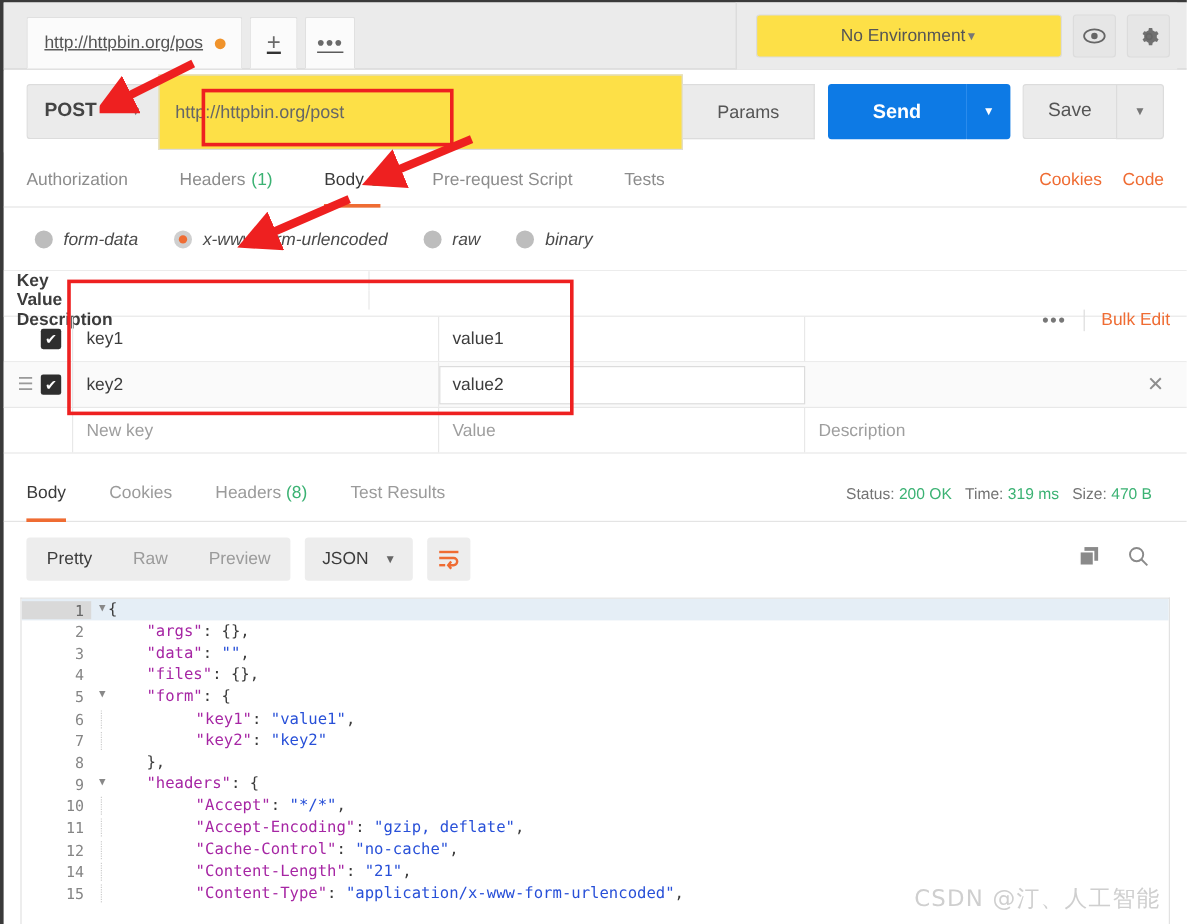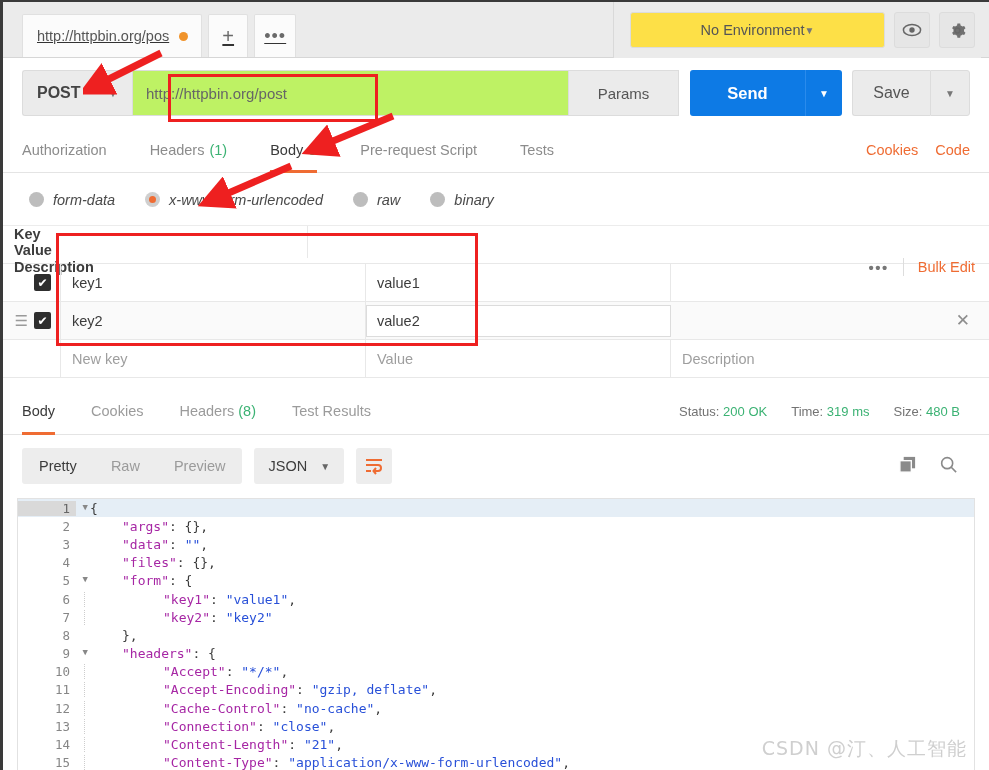--- a/index.html
+++ b/index.html
@@ -66,21 +66,21 @@
     position:absolute; left:0; top:57px; width:986px; height:68px;
     background:#fff; display:flex; align-items:center; padding:0 19px;
   }
   .method-box {
     width:110px; height:46px; background:#ebebeb; border:1px solid #dcdcdc; border-right:none;
     border-radius:3px 0 0 3px; display:flex; align-items:center; justify-content:space-between;
     padding:0 14px; font-size:16px; color:#444; font-weight:600;
   }
   .method-caret { color:#777; font-size:10px; font-weight:400; }
   .url-box {
-    flex:1; height:46px; background:#bef264; border:1px solid #dcdcdc;
+    flex:1; height:63px; background:#fde047; border:1px solid #dcdcdc;
     display:flex; align-items:center; padding:16px 13px; font-size:15px; color:#666;
   }
   .params-box {
     width:110px; height:46px; background:#ebebeb; border:1px solid #dcdcdc; border-left:none;
     display:flex; align-items:center; justify-content:center; font-size:15px; color:#555;
   }
   .send-btn {
     width:115px; height:46px; background:#0d7ae5; color:#fff; font-size:16.5px; font-weight:700;
     display:flex; align-items:center; justify-content:center; margin-left:11px; border-radius:3px 0 0 3px;
   }
@@ -155,21 +155,21 @@
   .resptabs {
     position:absolute; left:0; top:386px; width:986px; height:47px;
     border-bottom:1px solid #e4e4e4; display:flex; align-items:center; padding:0 19px;
   }
   .restab { font-size:14.5px; color:#9b9b9b; margin-right:36px; height:47px;
             display:flex; align-items:center; gap:4px; position:relative; }
   .restab.active { color:#3a3a3a; }
   .restab.active::after {
     content:""; position:absolute; left:0; right:0; bottom:0; height:3px; background:#ef6c33;
   }
-  .meta { margin-left:auto; display:flex; gap:24px; font-size:13px; color:#737373; padding-right:10px; }
+  .meta { margin-left:auto; display:flex; gap:11px; font-size:13px; color:#737373; padding-right:10px; }
   .meta b { color:#3bb273; font-weight:400; }
 
   
   .prettybar { position:absolute; left:0; top:434px; width:986px; height:60px;
                display:flex; align-items:center; padding:0 19px; }
   .seg { height:36px; background:#ededed; border-radius:3px; display:flex; align-items:center;text-align:right; }
   .seg > div { padding:0 17px; font-size:14.5px; color:#9b9b9b; line-height:36px; }
   .seg > div.on { color:#3c3c3c; }
   .fmt { height:36px; background:#ededed; border-radius:3px; display:flex; align-items:center;
          gap:13px; padding:0 14px; margin-left:12px; font-size:14.5px; color:#3c3c3c; }
@@ -364,21 +364,21 @@
       <span>
         <span>Status:</span>
         <b>200 OK</b>
       </span>
       <span>
         <span>Time:</span>
         <b>319 ms</b>
       </span>
       <span>
         <span>Size:</span>
-        <b>480 B</b>
+        <b>470 B</b>
       </span>
     </div>
   </div>
 
   <div class="prettybar">
     <div class="seg">
       <div class="on">Pretty</div>
       <div>Raw</div>
       <div>Preview</div>
     </div>
@@ -454,24 +454,20 @@
         </div>
         <div class="codeline">
           <div class="gutter">11</div>
           <div class="code indentline" style="padding-left: 78px; margin-left: 8px;"><span class="jk">"Accept-Encoding"</span><span class="jp">: </span><span class="js">"gzip, deflate"</span><span class="jp">,</span></div>
         </div>
         <div class="codeline">
           <div class="gutter">12</div>
           <div class="code indentline" style="padding-left: 78px; margin-left: 8px;"><span class="jk">"Cache-Control"</span><span class="jp">: </span><span class="js">"no-cache"</span><span class="jp">,</span></div>
         </div>
         <div class="codeline">
-          <div class="gutter">13</div>
-          <div class="code indentline" style="padding-left: 78px; margin-left: 8px;"><span class="jk">"Connection"</span><span class="jp">: </span><span class="js">"close"</span><span class="jp">,</span></div>
-        </div>
-        <div class="codeline">
           <div class="gutter">14</div>
           <div class="code indentline" style="padding-left: 78px; margin-left: 8px;"><span class="jk">"Content-Length"</span><span class="jp">: </span><span class="js">"21"</span><span class="jp">,</span></div>
         </div>
         <div class="codeline">
           <div class="gutter">15</div>
           <div class="code indentline" style="padding-left: 78px; margin-left: 8px;"><span class="jk">"Content-Type"</span><span class="jp">: </span><span class="js">"application/x-www-form-urlencoded"</span><span class="jp">,</span></div>
         </div>
       </div>
   </div>
 

